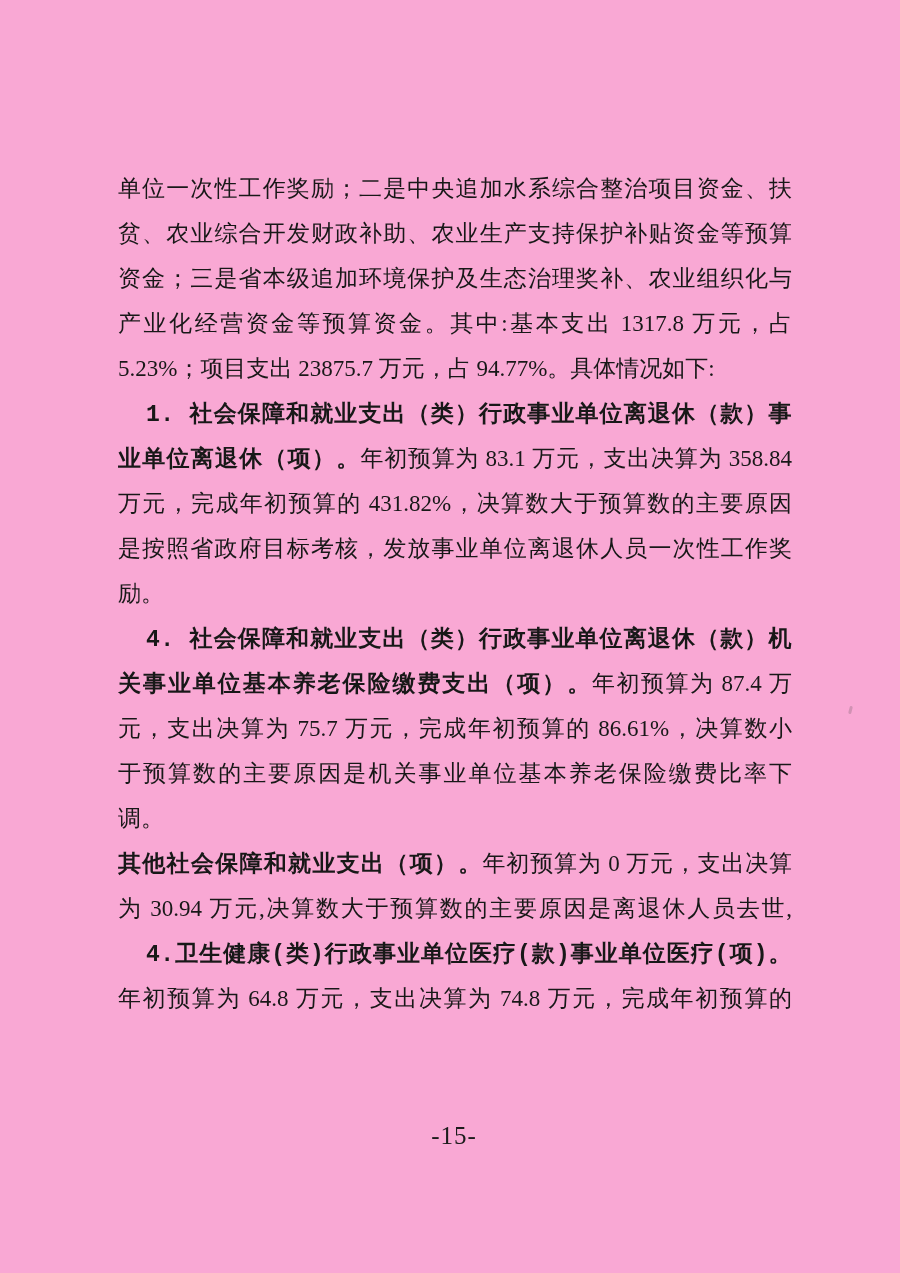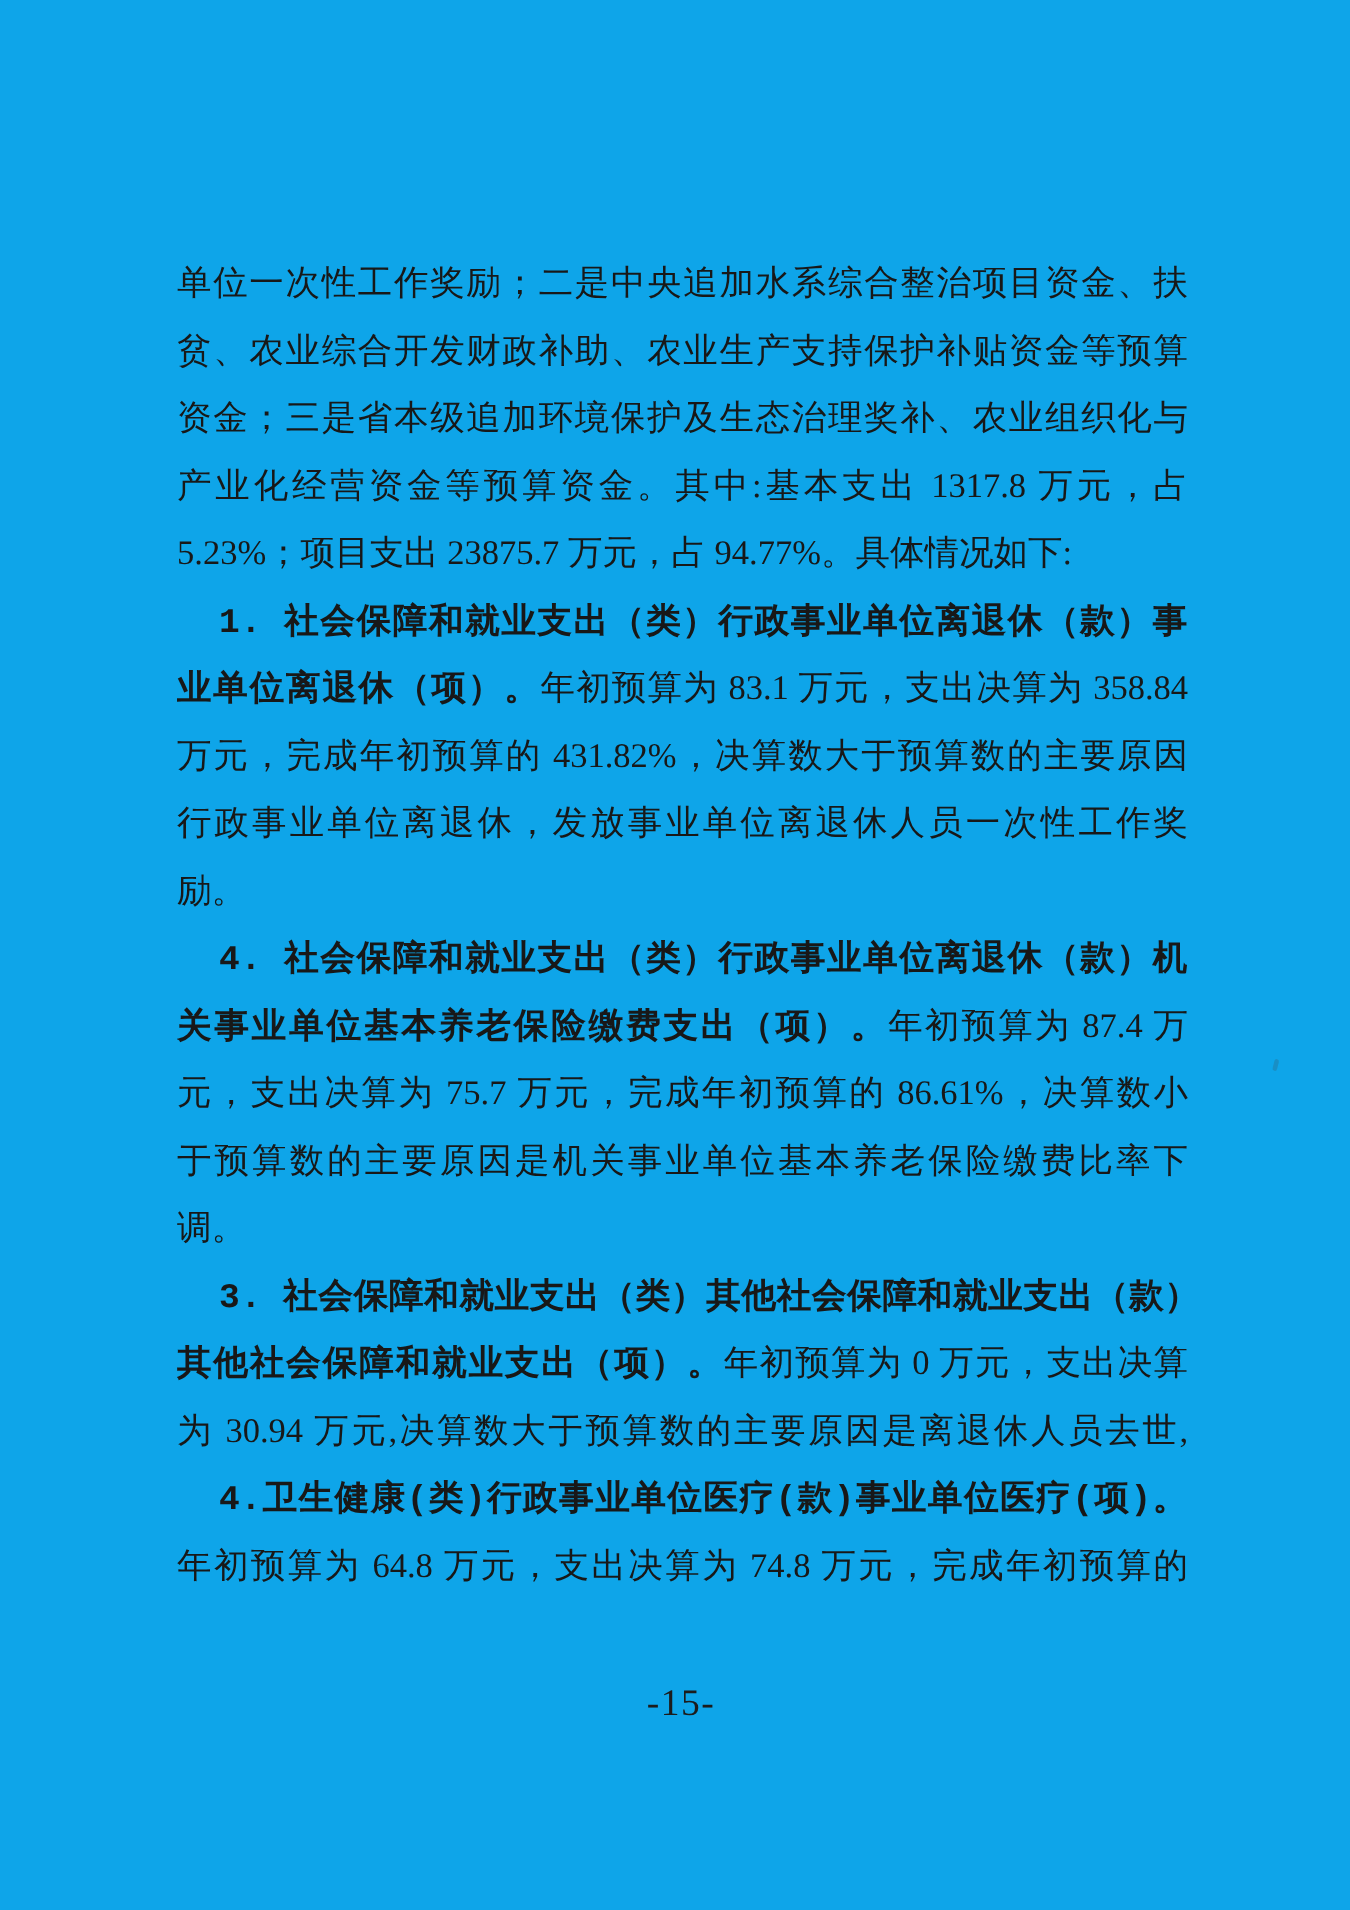--- a/index.html
+++ b/index.html
@@ -4,21 +4,21 @@
 <style>
   html, body {
     margin: 0;
     padding: 0;
     background: #ffffff;
   }
   .page {
     position: relative;
     width: 900px;
     height: 1273px;
-    background: #0ea5e9;
+    background: #f9a8d4;
     overflow: hidden;
     font-family: "Liberation Serif", "DejaVu Serif", serif;
   }
   .text-block {
     position: absolute;
     left: 118px;
     top: 166px;
     width: 674px;
   }
   .line {
@@ -71,28 +71,27 @@
 <div class="page">
   <div class="text-block">
       <div class="line"><span class="seg">单位一次性工作奖励；二是中央追加水系综合整治项目资金、扶</span></div>
       <div class="line"><span class="seg">贫、农业综合开发财政补助、农业生产支持保护补贴资金等预算</span></div>
       <div class="line"><span class="seg">资金；三是省本级追加环境保护及生态治理奖补、农业组织化与</span></div>
       <div class="line"><span class="seg">产业化经营资金等预算资金。其中:基本支出 1317.8 万元，占</span></div>
       <div class="line nofill"><span class="seg">5.23%；项目支出 23875.7 万元，占 94.77%。具体情况如下:</span></div>
       <div class="line indent"><span class="seg hd">1. 社会保障和就业支出（类）行政事业单位离退休（款）事</span></div>
       <div class="line"><span class="seg hd">业单位离退休（项）。</span><span class="seg">年初预算为 83.1 万元，支出决算为 358.84</span></div>
       <div class="line"><span class="seg">万元，完成年初预算的 431.82%，决算数大于预算数的主要原因</span></div>
-      <div class="line"><span class="seg">行政事业单位离退休，发放事业单位离退休人员一次性工作奖</span></div>
+      <div class="line"><span class="seg">是按照省政府目标考核，发放事业单位离退休人员一次性工作奖</span></div>
       <div class="line nofill"><span class="seg">励。</span></div>
       <div class="line indent"><span class="seg hd">4. 社会保障和就业支出（类）行政事业单位离退休（款）机</span></div>
       <div class="line"><span class="seg hd">关事业单位基本养老保险缴费支出（项）。</span><span class="seg">年初预算为 87.4 万</span></div>
       <div class="line"><span class="seg">元，支出决算为 75.7 万元，完成年初预算的 86.61%，决算数小</span></div>
       <div class="line"><span class="seg">于预算数的主要原因是机关事业单位基本养老保险缴费比率下</span></div>
       <div class="line nofill"><span class="seg">调。</span></div>
-      <div class="line indent"><span class="seg hd">3. 社会保障和就业支出（类）其他社会保障和就业支出（款）</span></div>
       <div class="line"><span class="seg hd">其他社会保障和就业支出（项）。</span><span class="seg">年初预算为 0 万元，支出决算</span></div>
       <div class="line"><span class="seg">为 30.94 万元,决算数大于预算数的主要原因是离退休人员去世,</span></div>
       <div class="line indent"><span class="seg hd">4.卫生健康(类)行政事业单位医疗(款)事业单位医疗(项)。</span></div>
       <div class="line"><span class="seg">年初预算为 64.8 万元，支出决算为 74.8 万元，完成年初预算的</span></div>
     </div>
   <div class="scan-artifact"></div>
   <div class="page-number">-15-</div>
 </div>
 
 </body></html>

